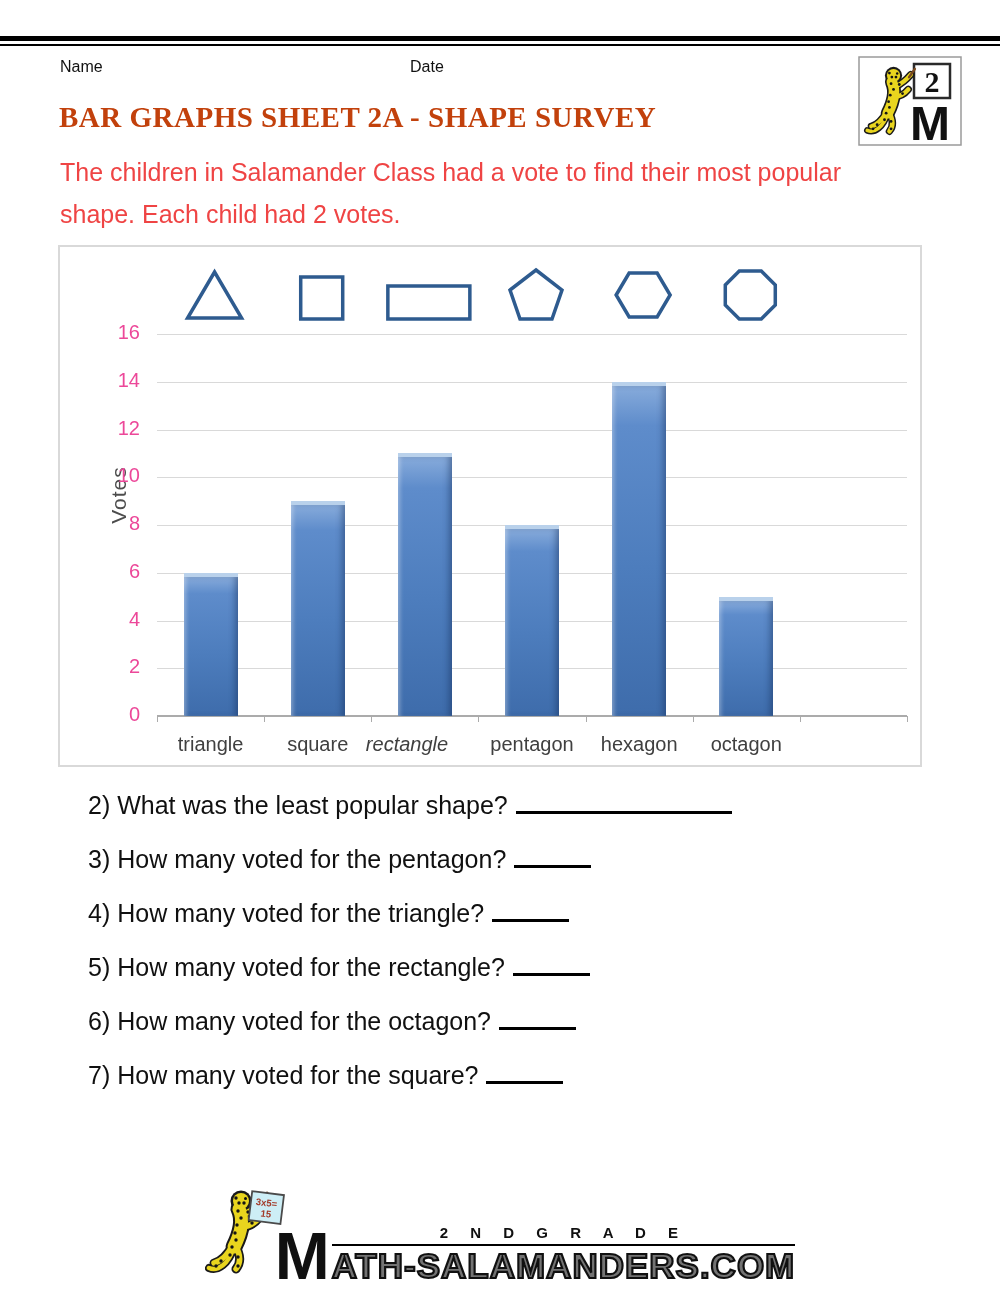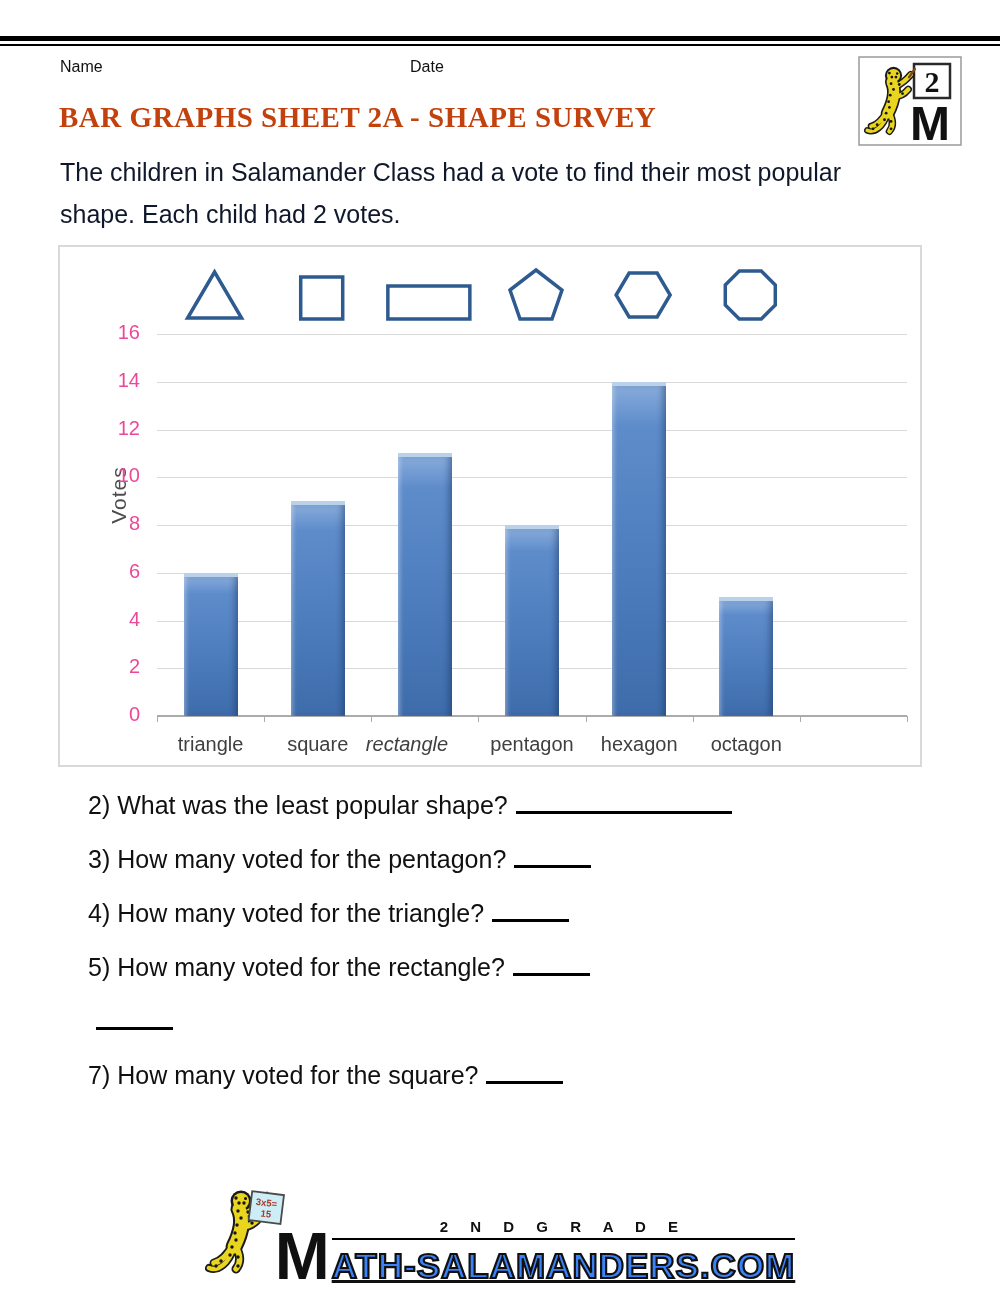--- a/index.html
+++ b/index.html
@@ -11,21 +11,21 @@
   .rule-thick{left:0;top:36px;width:1000px;height:5px;background:#000;}
   .rule-thin{left:0;top:44px;width:1000px;height:2px;background:#000;}
 
   .name-label{left:60px;top:58px;font-size:16px;}
   .date-label{left:410px;top:58px;font-size:16px;}
 
   .logo-box{left:858px;top:56px;}
 
   .sheet-title{left:59px;top:101px;font-family:"Liberation Serif",serif;font-weight:700;font-size:29px;letter-spacing:.5px;color:#c2410c;}
 
-  .intro{left:60px;top:151px;font-size:25px;line-height:42px;color:#0f172a;}
+  .intro{left:60px;top:151px;font-size:25px;line-height:42px;color:#ef4444;}
 
   
   .chart{left:58px;top:245px;width:864px;height:522px;border:2px solid #d9d9d9;background:#fff;box-sizing:border-box;}
   .chart-title{left:197px;top:90px;width:400px;text-align:center;font-size:31px;font-weight:bold;color:#4d4d4d;}
   .y-label{font-size:20px;color:#ec4899;text-align:right;width:60px;}
   .x-label{font-size:20px;color:#404040;text-align:center;width:104px;top:486px;}
   .votes-label{left:14px;top:236px;width:90px;font-size:21px;color:#4d4d4d;transform:rotate(-90deg);transform-origin:center;text-align:center;letter-spacing:1px;}
   .gridline{height:1px;background:#d9d9d9;}
   .baseline{height:2px;background:#ababab;}
   .tickmark{width:1px;height:6px;background:#ababab;}
@@ -40,22 +40,22 @@
   .q-blank.long{width:216px;}
   .q-blank.short{width:77px;}
 
   
   .footer{left:0;right:0;top:1183px;height:100px;display:flex;justify-content:center;align-items:flex-end;}
   .footer svg{display:block;margin-right:-14px;position:relative;z-index:2;}
   .big-m{font-size:66px;font-weight:800;line-height:1;color:#101010;margin-bottom:-6px;position:relative;z-index:1;}
   .brand-col{display:flex;flex-direction:column;margin-left:2px;}
   .grade-label{font-size:15px;font-weight:bold;letter-spacing:9px;text-align:center;color:#101010;margin-bottom:3px;}
   .brand-rule{border-top:2.5px solid #000;width:100%;height:0;}
-  .brand-rest{font-size:35px;font-weight:800;letter-spacing:1px;line-height:1;margin-top:8px;
-              color:#3b82f6;text-decoration:underline;-webkit-text-stroke:2.2px #101010;}
+  .brand-rest{font-size:35px;font-weight:800;letter-spacing:1px;line-height:1;margin-top:2px;
+              color:#737373;-webkit-text-stroke:2.2px #101010;}
 </style>
 </head>
 <body>
 
 <div class="abs rule-thick"></div>
 <div class="abs rule-thin"></div>
 
 <div class="abs name-label">Name</div>
 <div class="abs date-label">Date</div>
 
@@ -157,21 +157,21 @@
     <div class="abs x-label" style="left: 527.143px;">hexagon</div>
     <div class="abs bar" style="left: 659.286px; top: 349.625px; height: 119.375px;"></div>
     <div class="abs x-label" style="left: 634.286px;">octagon</div>
   </div>
 
 <div class="abs questions" id="questions">
     <div class="q-row"><span>2) What was the least popular shape?</span><span class="q-blank long"></span></div>
     <div class="q-row"><span>3) How many voted for the pentagon?</span><span class="q-blank short"></span></div>
     <div class="q-row"><span>4) How many voted for the triangle?</span><span class="q-blank short"></span></div>
     <div class="q-row"><span>5) How many voted for the rectangle?</span><span class="q-blank short"></span></div>
-    <div class="q-row"><span class="q-blank short"></span></div>
+    <div class="q-row"><span>6) How many voted for the octagon?</span><span class="q-blank short"></span></div>
     <div class="q-row"><span>7) How many voted for the square?</span><span class="q-blank short"></span></div>
   </div>
 
 <div class="footer abs">
   <svg width="84" height="96" viewBox="0 0 84 96" xmlns="http://www.w3.org/2000/svg">
     <g id="footer-salamander">
         <path d="M34,22 C40,34 35,48 29,60" fill="none" stroke="#1a1a1a" stroke-width="17" stroke-linecap="round"></path>
         <path d="M38,28 C46,24 52,19 57,13" fill="none" stroke="#1a1a1a" stroke-width="9" stroke-linecap="round"></path>
         <path d="M36,40 C44,40 50,36 54,31" fill="none" stroke="#1a1a1a" stroke-width="9" stroke-linecap="round"></path>
         <path d="M30,58 C36,68 36,76 31,82" fill="none" stroke="#1a1a1a" stroke-width="9" stroke-linecap="round"></path>

